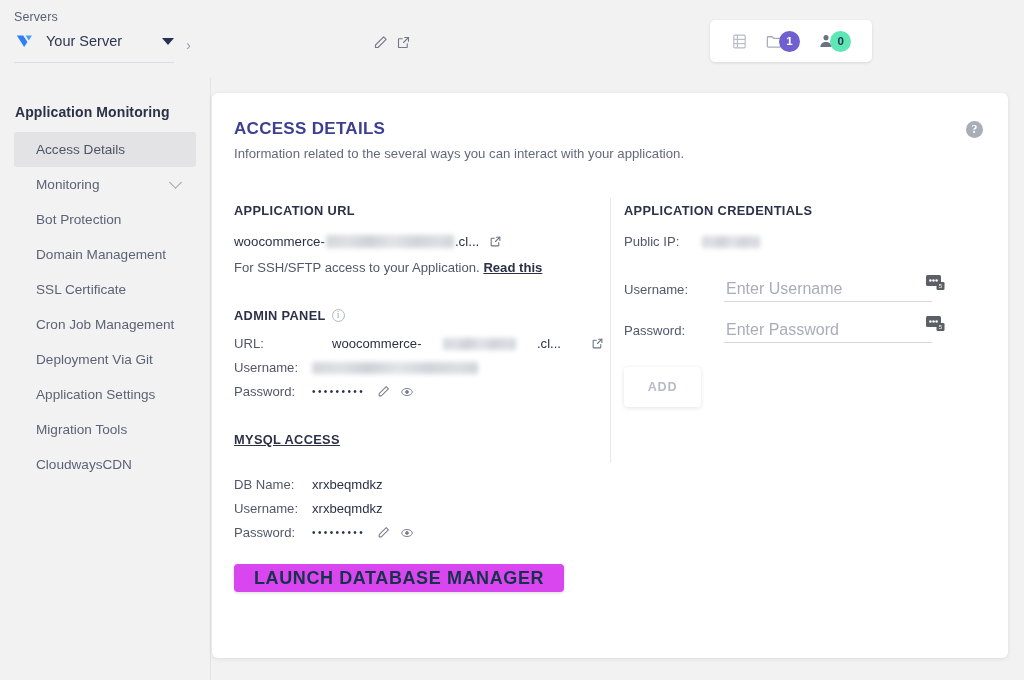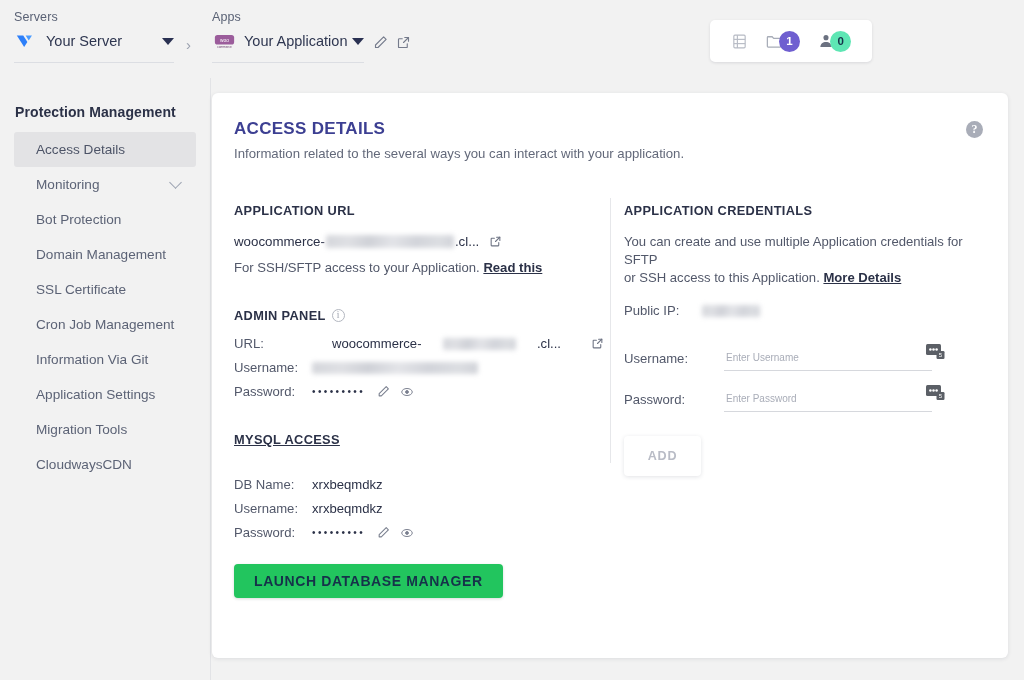--- a/index.html
+++ b/index.html
@@ -124,39 +124,39 @@
   }
 
   .kv { display: flex; align-items: center; font-size: 13.1px; color: #52586a; }
   .kv .k { width: 78px; flex: none; color: #52586a; }
   .kv .v { color: #2b3147; }
   .dots-pass { font-size: 10px; letter-spacing: 2.4px; color: #2b3147; }
   .pencil, .eye { cursor: pointer; }
 
   .btn-launch {
     display: inline-flex; align-items: center; justify-content: center;
-    height: 34px; padding: 0 20px; background: #22c55e; border: none;
-    border-radius: 4px; color: #16324a; font-size: 14px; font-weight: 700;
+    height: 28px; padding: 0 20px; background: #d946ef; border: none;
+    border-radius: 4px; color: #16324a; font-size: 18px; font-weight: 700;
     letter-spacing: .6px; cursor: pointer; box-shadow: 0 1px 3px rgba(30,60,50,.18);
     font-family: "Liberation Sans", sans-serif;
   }
   .btn-add {
     display: inline-flex; align-items: center; justify-content: center;
     height: 40px; width: 77px; background: #fff; border: none; border-radius: 4px;
     color: #b9bcc6; font-size: 12.6px; font-weight: 700; letter-spacing: .7px;
     cursor: pointer; box-shadow: 0 1px 4px rgba(30,35,60,.13);
     font-family: "Liberation Sans", sans-serif;
   }
 
   .field-row { display: flex; align-items: center; }
   .field-label { width: 100px; font-size: 13.1px; color: #52586a; }
   .inp-wrap { position: relative; width: 208px; }
   .inp {
     width: 208px; height: 26px; border: none; border-bottom: 1px solid #d6d8dd;
-    background: transparent; font-size: 10px; color: #2b3147; outline: none;
+    background: transparent; font-size: 16px; color: #2b3147; outline: none;
     padding: 0 2px; font-family: "Liberation Sans", sans-serif;
   }
   .inp::placeholder { color: #a9adb8; }
   .pw-badge { position: absolute; right: -16px; top: -2px; width: 22px; height: 22px; cursor: pointer; }
 </style>
 </head>
 <body>
 
 <div class="topbar">
 
@@ -170,35 +170,20 @@
         </svg>
       </span>
       <span class="crumb-name" style="margin-left:8px;flex:1;">Your Server</span>
       <span class="caret-down"></span>
     </div>
     <div class="crumb-underline" style="width:160px;"></div>
   </div>
 
   <div style="position:absolute;left:186px;top:36px;" class="chev-sep">›</div>
 
-  <div class="crumb-group" style="left:212px;">
-    <div class="crumb-label">Apps</div>
-    <div class="crumb-row" style="width:152px;">
-      <span class="icon-btn" style="width:24px;">
-        <svg class="woo-logo" viewBox="0 0 24 18">
-          <rect x="1" y="2" width="22" height="11" rx="3" fill="#9b5c9b"></rect>
-          <text x="12" y="10" font-size="5.5" fill="#ffffff" text-anchor="middle" font-family="Liberation Sans, sans-serif">woo</text>
-          <text x="12" y="17" font-size="3.6" fill="#6d4070" text-anchor="middle" font-family="Liberation Sans, sans-serif">commerce</text>
-        </svg>
-      </span>
-      <span class="crumb-name" style="margin-left:8px;flex:1;">Your Application</span>
-      <span class="caret-down"></span>
-    </div>
-    <div class="crumb-underline" style="width:152px;"></div>
-  </div>
 
   <span class="icon-btn" style="position:absolute;left:373px;top:35px;">
     <svg width="15" height="15" viewBox="0 0 24 24" fill="none" stroke="#757b8c" stroke-width="1.8" stroke-linecap="round" stroke-linejoin="round">
       <path d="M17 3l4 4L8 20H4v-4z"></path>
     </svg>
   </span>
   <span class="icon-btn" style="position:absolute;left:396px;top:35px;">
     <svg width="15" height="15" viewBox="0 0 24 24" fill="none" stroke="#757b8c" stroke-width="1.8" stroke-linecap="round" stroke-linejoin="round">
       <path d="M14 4h6v6"></path>
         <path d="M20 4l-8 8"></path>
@@ -225,21 +210,21 @@
       <svg width="18" height="18" viewBox="0 0 24 24" fill="#6b7180">
         <circle cx="12" cy="7.5" r="3.4"></circle>
         <path d="M4.5 20c0-4.1 3.4-6.6 7.5-6.6s7.5 2.5 7.5 6.6z"></path>
       </svg>
       <span class="badge green">0</span>
     </span>
   </div>
 </div>
 
 <div class="sidebar">
-  <div class="side-title">Protection Management</div>
+  <div class="side-title">Application Monitoring</div>
 
   <div class="side-item active">
     <span>Access Details</span>
   </div>
   <div class="side-item">
     <span>Monitoring</span>
     <span class="chev-small"></span>
   </div>
   <div class="side-item">
     <span>Bot Protection</span>
@@ -247,21 +232,21 @@
   <div class="side-item">
     <span>Domain Management</span>
   </div>
   <div class="side-item">
     <span>SSL Certificate</span>
   </div>
   <div class="side-item">
     <span>Cron Job Management</span>
   </div>
   <div class="side-item">
-    <span>Information Via Git</span>
+    <span>Deployment Via Git</span>
   </div>
   <div class="side-item">
     <span>Application Settings</span>
   </div>
   <div class="side-item">
     <span>Migration Tools</span>
   </div>
   <div class="side-item">
     <span>CloudwaysCDN</span>
   </div>
@@ -372,25 +357,20 @@
 
     <button class="btn-launch" style="margin-top:24px;">LAUNCH DATABASE MANAGER</button>
   </div>
 
   <div class="col-right">
 
     <div class="sec-head">
       <span>APPLICATION CREDENTIALS</span>
     </div>
 
-    <div class="body-txt" style="margin-top:15px;line-height:18px;">
-      <span>You can create and use multiple Application credentials for SFTP</span><br>
-      <span>or SSH access to this Application.</span>
-      <span class="link-bold">More Details</span>
-    </div>
 
     <div class="kv" style="margin-top:16px;">
       <span class="k" style="width:78px;">Public IP:</span>
       <span class="blur" style="width:58px;height:12px;"></span>
     </div>
 
     <div class="field-row" style="margin-top:27px;">
       <span class="field-label">Username:</span>
       <span class="inp-wrap">
         <input class="inp" type="text" placeholder="Enter Username" style="">

